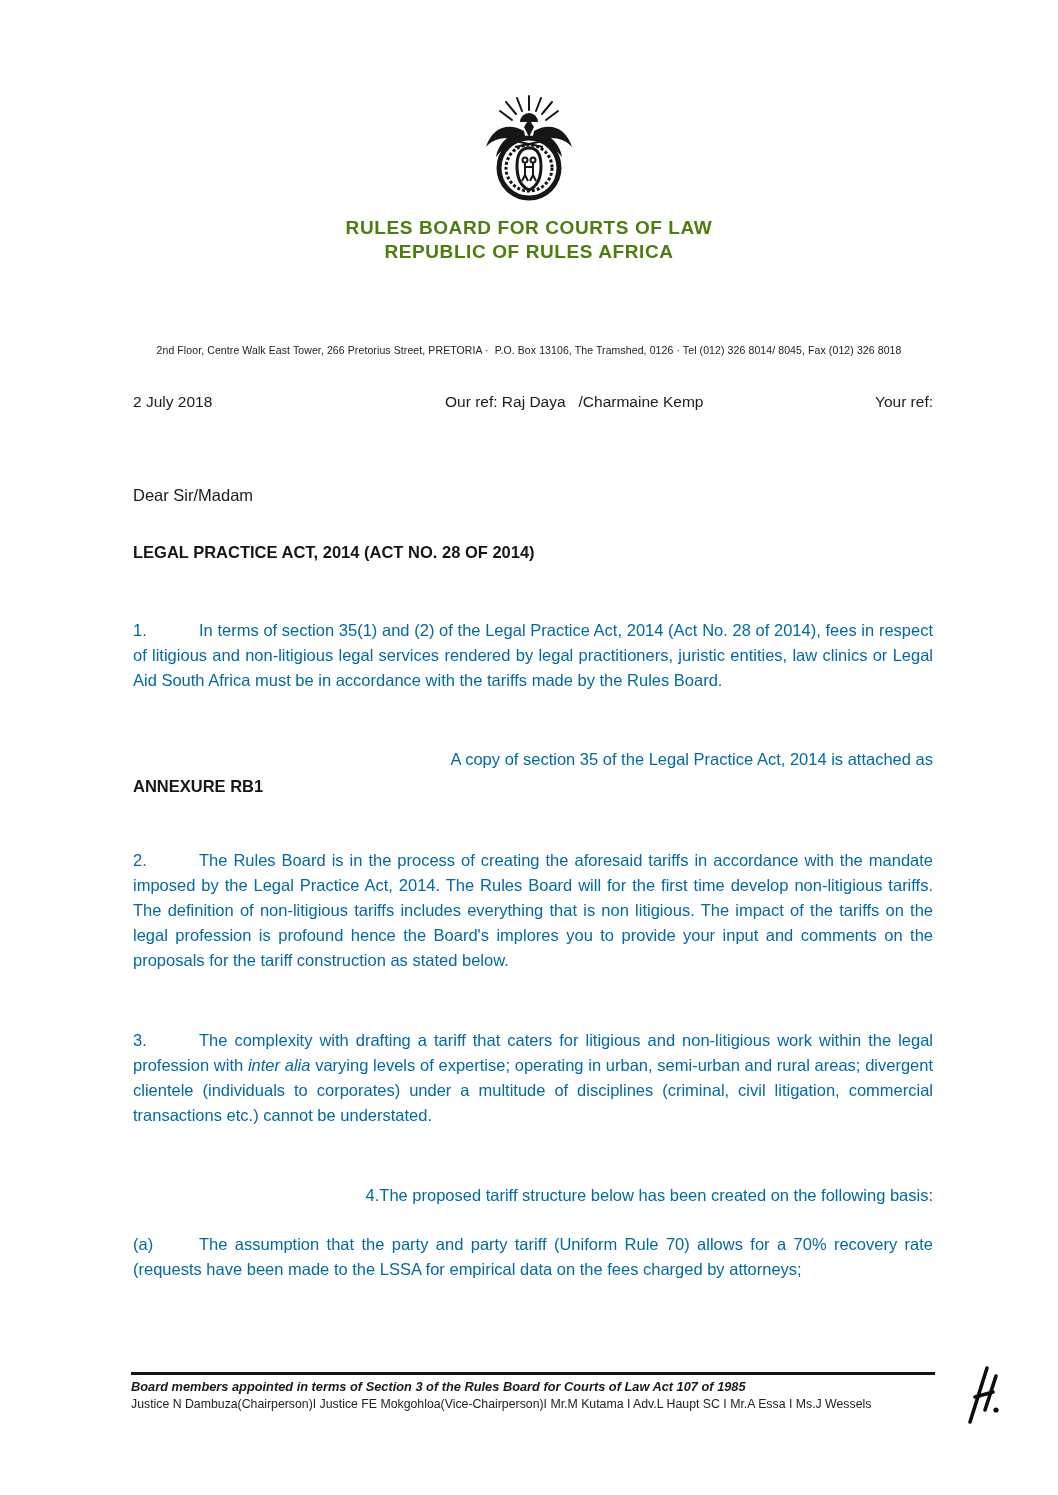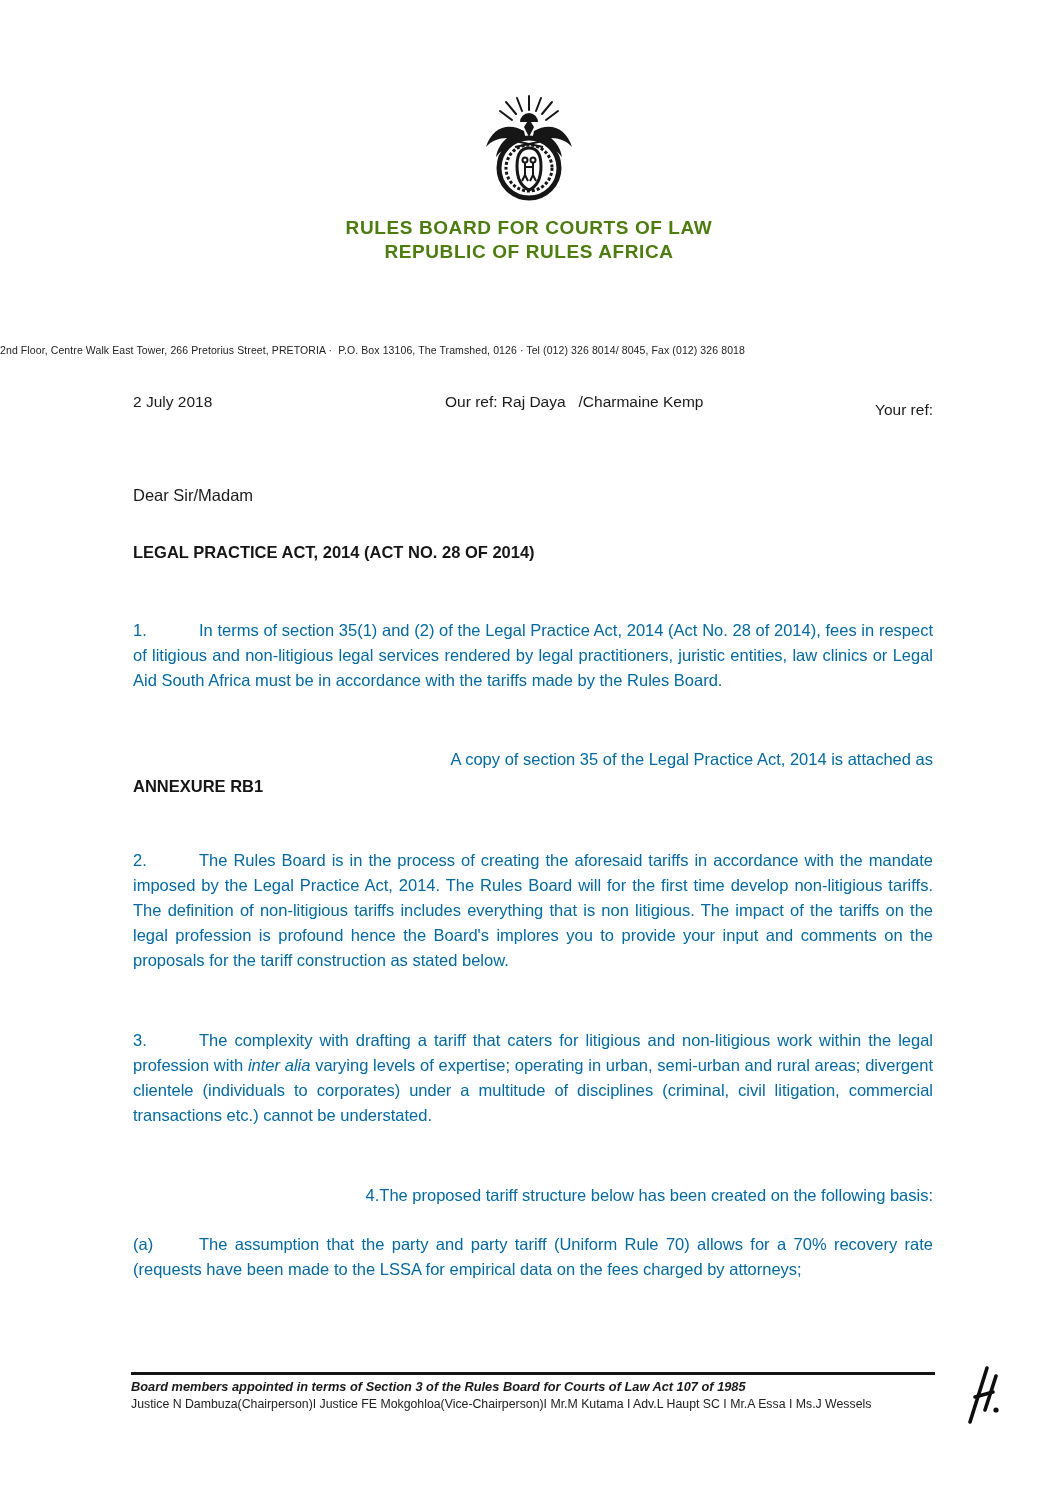--- a/index.html
+++ b/index.html
@@ -29,36 +29,37 @@
     font-size: 19px;
     line-height: 24px;
     letter-spacing: 0.6px;
     color: #4d7c0f;
   }
   .address {
     position: absolute;
     top: 344px;
     left: 0;
     width: 100%;
+    text-align: center;
     font-size: 10.5px;
     letter-spacing: 0.1px;
     color: #222;
     white-space: pre;
   }
   .meta-row {
     position: absolute;
     top: 393px;
     left: 133px;
     width: 800px;
     height: 22px;
     font-size: 15.5px;
   }
   .meta-date { position: absolute; left: 0; top: 0; text-align: center; }
   .meta-ourref { position: absolute; left: 312px; top: 0; white-space: pre; }
-  .meta-yourref { position: absolute; right: 0; top: 8px; }
+  .meta-yourref { position: absolute; right: 0; top: 0; }
   .salutation {
     position: absolute;
     top: 486px;
     left: 133px;
     font-size: 16.5px;
   }
   .subject {
     position: absolute;
     top: 537px;
     left: 133px;

